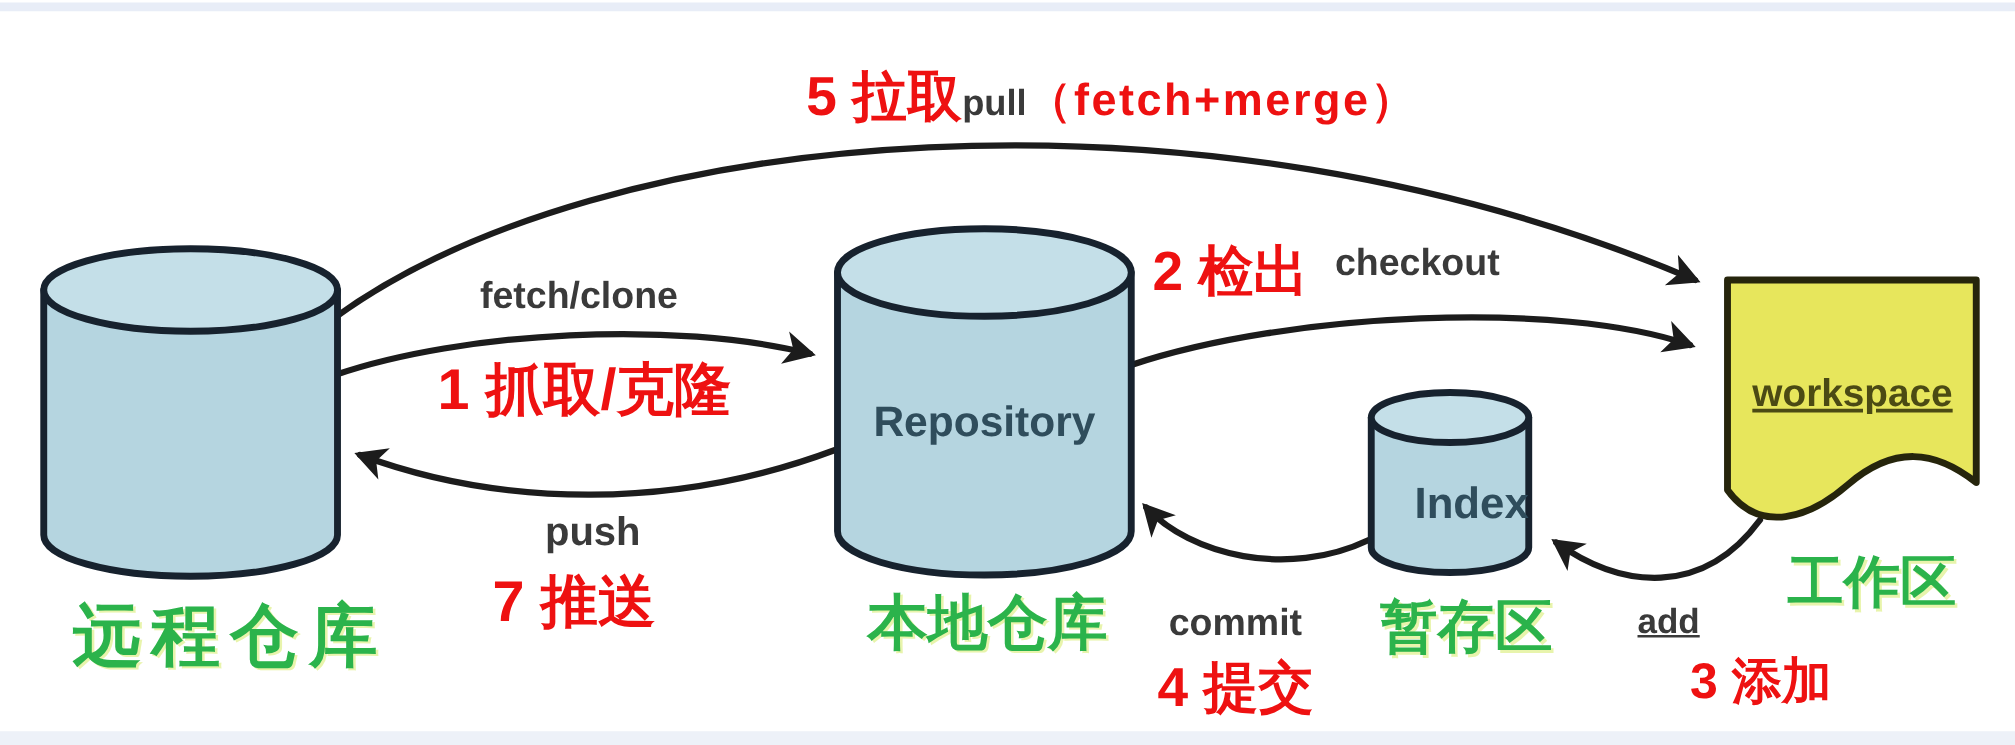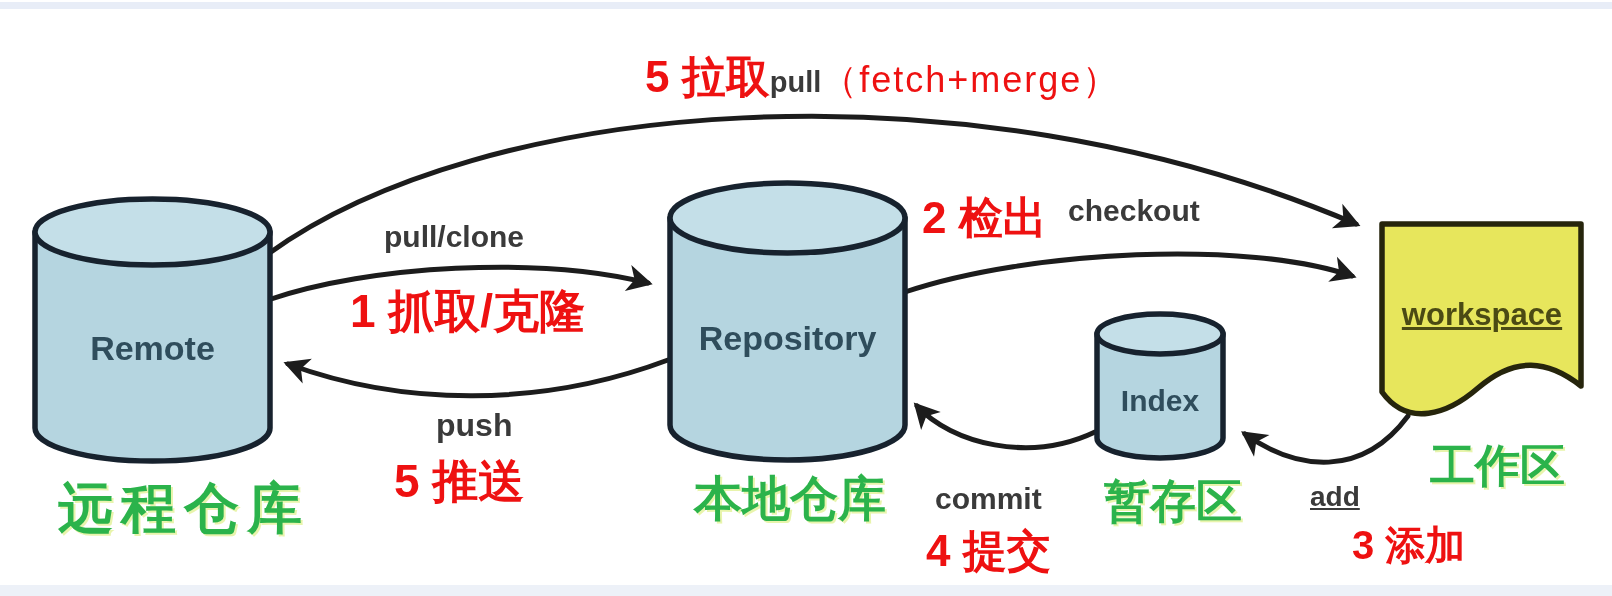--- a/index.html
+++ b/index.html
@@ -25,21 +25,21 @@
   .lbl { position: absolute; font-weight: bold; white-space: nowrap; line-height: 1.1; }
   .node-lbl { color: var(--cylinder-label); text-align: center; }
   .ws-lbl   { color: var(--workspace-label); text-align: center; text-decoration: underline; }
   .caption  { color: var(--green); text-shadow: 2px 2px 0 rgba(205,230,70,0.45); }
   .step     { color: var(--red); }
   .cmd      { color: var(--annotation); }
 
   .pull-row { position: absolute; left: 645px; top: 48px; display: flex; align-items: baseline; gap: 0; }
   .pull-row .step   { font-size: 44px; font-weight: bold; }
   .pull-row .cmd    { font-size: 29px; font-weight: bold; }
-  .pull-row .detail { font-size: 36px; font-weight: normal; color: var(--red); letter-spacing: 2px; }
+  .pull-row .detail { font-size: 36px; font-weight: bold; color: var(--red); letter-spacing: 2px; }
 </style>
 </head>
 <body>
 
 <div class="stage">
 
   <div class="strip top"></div>
   <div class="strip bottom"></div>
 
   <svg class="layer" viewBox="0 0 1612 596">
@@ -67,44 +67,43 @@
     </g>
 
     <g>
       <path class="cyl-body" d="M 1097 334 L 1097 438 A 63 20 0 0 0 1223 438 L 1223 334 Z"></path>
       <ellipse class="cyl-top" cx="1160" cy="334" rx="63" ry="20"></ellipse>
     </g>
 
     <path class="ws-shape" d="M 1382 224 L 1581 224 L 1581 386 C 1548 360, 1515 356, 1478 388 C 1448 414, 1408 428, 1382 392 Z"></path>
   </svg>
 
-  <div class="lbl node-lbl" style="left:35px; top:330px; width:235px; font-size:34px;">Remote</div>
   <div class="lbl node-lbl" style="left:670px; top:320px; width:235px; font-size:34px;">Repository</div>
-  <div class="lbl node-lbl" style="left:1097px; top:384px; width:126px; font-size:30px;">Index</div>
+  <div class="lbl node-lbl" style="left:1097px; top:384px; width:126px; font-size:35px;text-align:right;">Index</div>
   <div class="lbl ws-lbl" style="left:1382px; top:298px; width:200px; font-size:31px;">workspace</div>
 
   <div class="lbl caption" style="left:694px; top:473px; font-size:48px;">本地仓库</div>
   <div class="lbl caption" style="left:58px; top:478px; font-size:55px; letter-spacing:8px;">远程仓库</div>
   <div class="lbl caption" style="left:1104px; top:476px; font-size:46px;">暂存区</div>
   <div class="lbl caption" style="left:1430px; top:441px; font-size:45px;text-align:center;">工作区</div>
 
   <div class="pull-row">
     <span class="step">5 拉取</span>
     <span class="cmd">pull</span>
     <span class="detail">（fetch+merge）</span>
   </div>
 
-  <div class="lbl cmd" style="left:384px; top:220px; font-size:30px;">pull/clone</div>
+  <div class="lbl cmd" style="left:384px; top:220px; font-size:30px;">fetch/clone</div>
   <div class="lbl step" style="left:350px; top:286px; font-size:46px;">1 抓取/克隆</div>
 
   <div class="lbl step" style="left:922px; top:194px; font-size:44px;">2 检出</div>
   <div class="lbl cmd" style="left:1068px; top:194px; font-size:30px;">checkout</div>
 
   <div class="lbl cmd" style="left:436px; top:408px; font-size:32px;">push</div>
-  <div class="lbl step" style="left:394px; top:456px; font-size:46px;">5 推送</div>
+  <div class="lbl step" style="left:394px; top:456px; font-size:46px;">7 推送</div>
 
   <div class="lbl cmd" style="left:935px; top:482px; font-size:30px;">commit</div>
   <div class="lbl step" style="left:926px; top:527px; font-size:44px;">4 提交</div>
 
   <div class="lbl cmd" style="left:1310px; top:482px; font-size:28px;text-decoration:underline;">add</div>
   <div class="lbl step" style="left:1352px; top:523px; font-size:40px;">3 添加</div>
 
 </div>
 
 </body></html>

